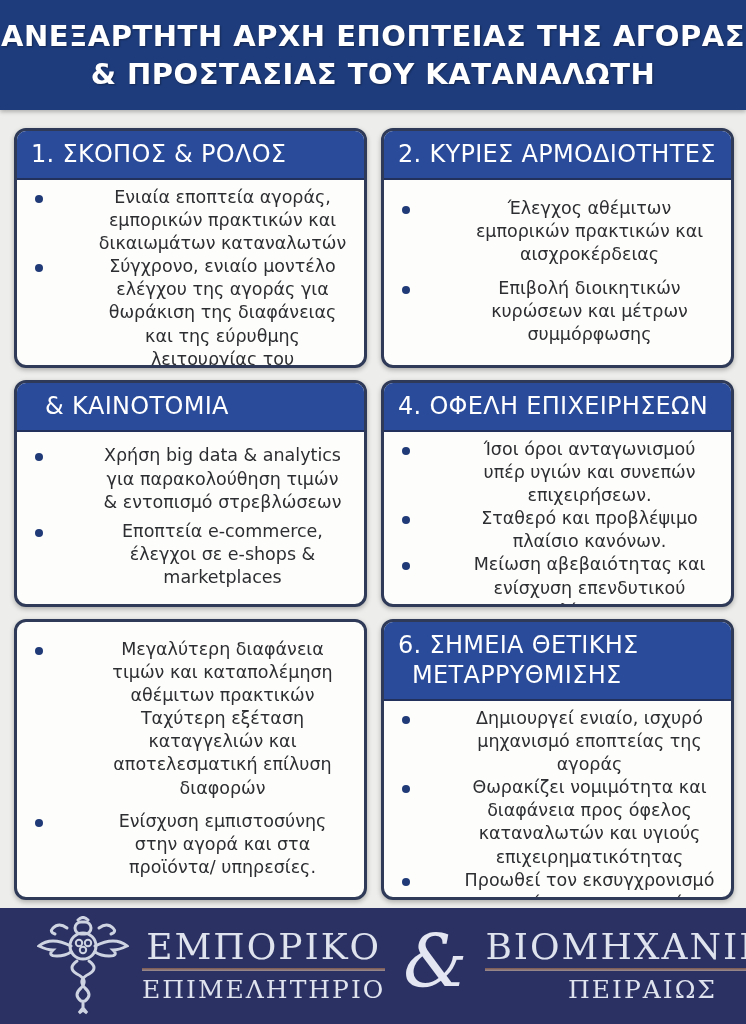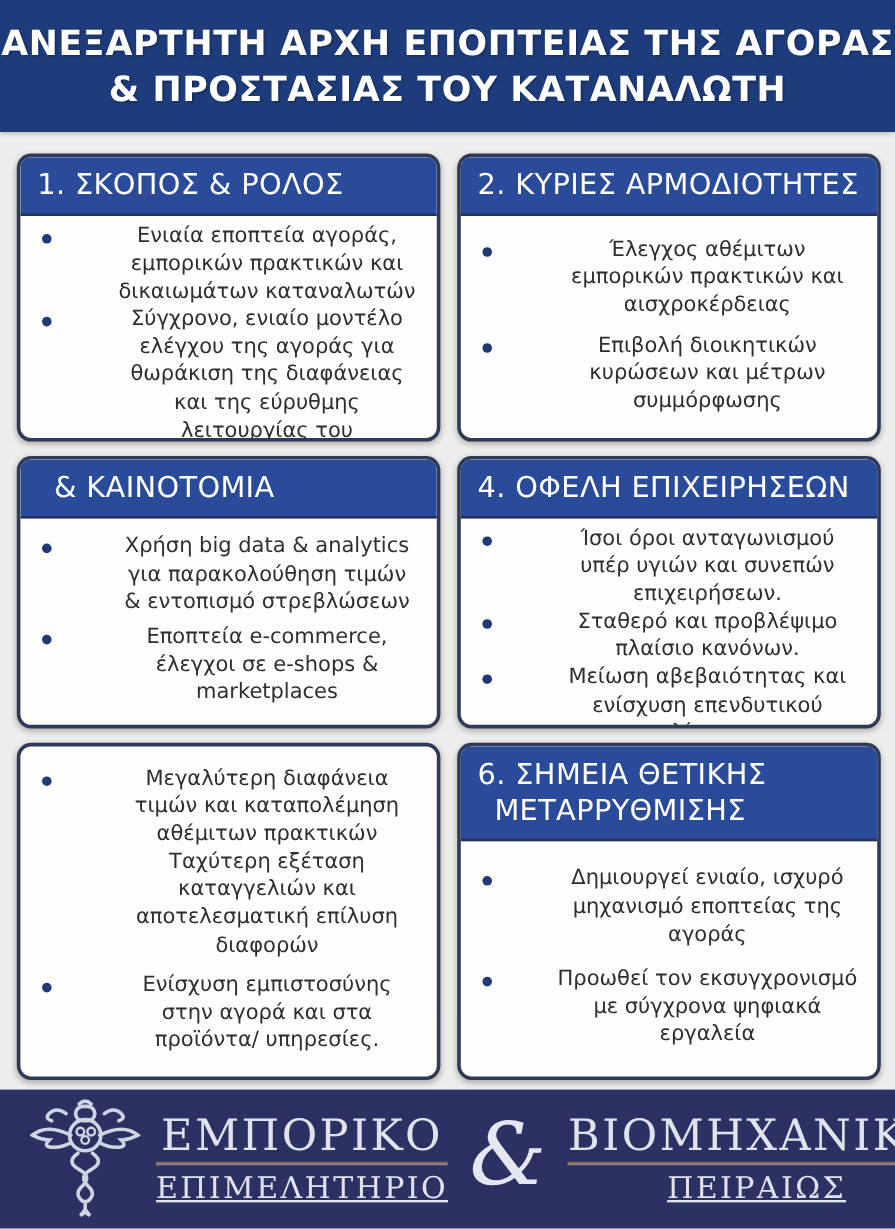--- a/index.html
+++ b/index.html
@@ -76,37 +76,37 @@
     line-height:1.32;
     color:#2d2e31;
     padding:0 4px;
     margin-left:48px;
   }
   
   .footer {
     height:116px; flex:0 0 116px;
     background:#2b3162;
     display:flex; align-items:center;
-    padding:0 12px;
+    padding:0 24px;
     color:#dfe3ee;
   }
   .logo-wrap { flex:0 0 118px; display:flex; justify-content:center; }
   .chamber {
     display:flex; align-items:center; gap:14px;
     font-family:"DejaVu Serif","Liberation Serif",serif;
     flex:1; justify-content:center;
   }
   .ch-col { display:flex; flex-direction:column; align-items:center; }
   .ch-top { font-size:36px; letter-spacing:2px; line-height:1.05; }
   .ch-rule {
     width:100%; height:3px; margin:3px 0 4px 0;
     background:linear-gradient(#7c564e,#9b8f94);
     border:0;
   }
-  .ch-bottom { font-size:25px; letter-spacing:2px;text-decoration:underline; }
+  .ch-bottom { font-size:25px; letter-spacing:2px; }
   .amp {
     font-size:72px; font-style:italic; line-height:1;
     font-family:"DejaVu Serif","Liberation Serif",serif;
     padding:0 4px 8px 4px; color:#e4e7f1;
   }
 </style>
 </head>
 <body>
 
 <div class="page">
@@ -204,20 +204,24 @@
 
     <section class="card">
       <header class="card-head">
         <div class="t1">6. ΣΗΜΕΙΑ ΘΕΤΙΚΗΣ</div>
         <div class="t2">ΜΕΤΑΡΡΥΘΜΙΣΗΣ</div>
       </header>
       <div class="card-body">
         <div class="bullet">
           <span class="dot"></span>
           <p>Δημιουργεί ενιαίο, ισχυρό μηχανισμό εποπτείας της αγοράς</p>
+        </div>
+        <div class="bullet">
+          <span class="dot"></span>
+          <p>Θωρακίζει νομιμότητα και διαφάνεια προς όφελος καταναλωτών και υγιούς επιχειρηματικότητας</p>
         </div>
         <div class="bullet">
           <span class="dot"></span>
           <p>Προωθεί τον εκσυγχρονισμό με σύγχρονα ψηφιακά εργαλεία</p>
         </div>
       </div>
     </section>
 
   </main>
 

